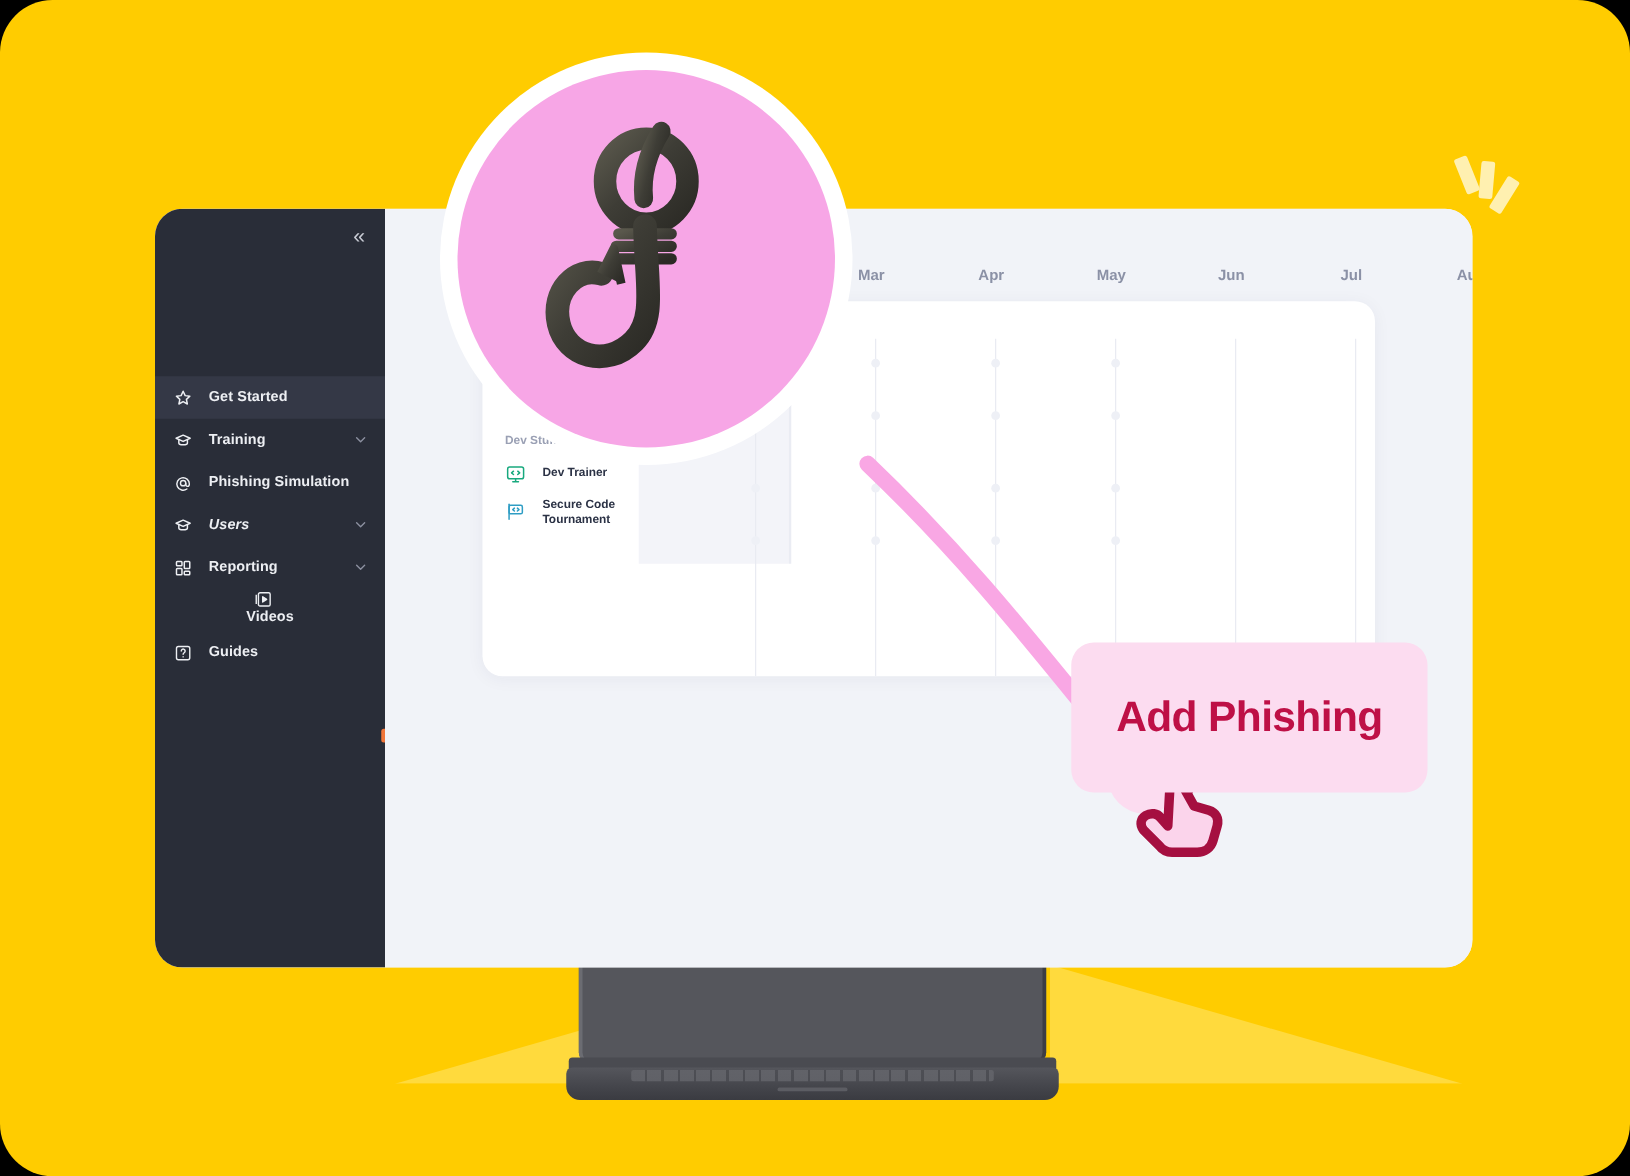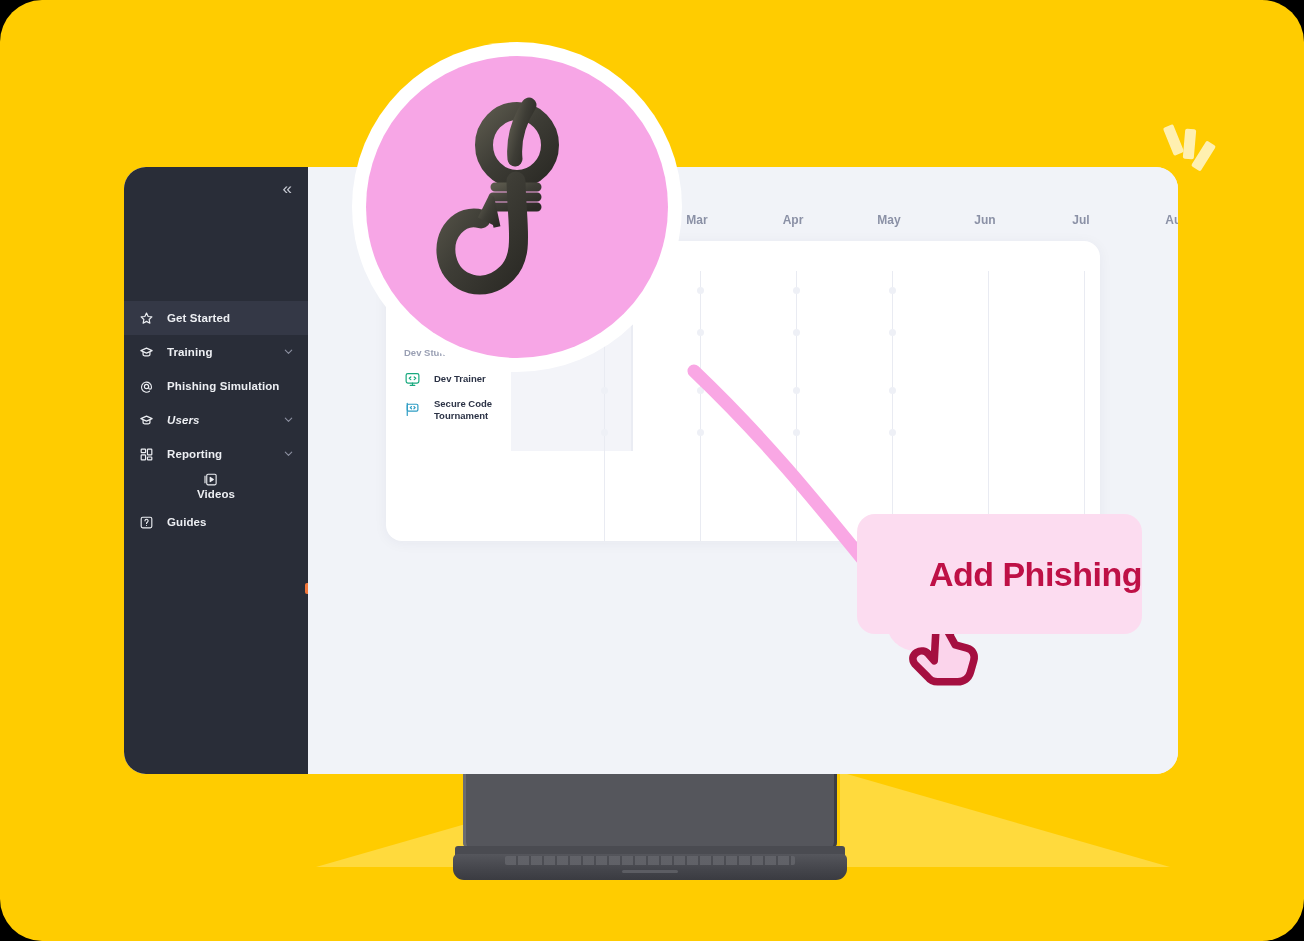--- a/index.html
+++ b/index.html
@@ -200,21 +200,21 @@
   #cursorhalo{
     position:absolute; left:762px; top:424px; width:60px; height:60px;
     border-radius:50%; background:#FCDCF0;
   }
   #cursor{ position:absolute; left:780px; top:435px; width:84px; height:84px; }
 
   
   #callout{
     position:absolute; left:857px; top:514px; width:285px; height:120px;
     background:#FCDCF0; border-radius:18px;
-    display:flex; flex-direction:column; align-items:flex-end;
+    display:flex; flex-direction:column; align-items:center;
     justify-content:center;
   }
   #callout span{
     display:block; text-align:center;
     font-size:34px; font-weight:700; color:#BE1046;
     line-height:1.32; letter-spacing:-.5px;
   }
 </style>
 </head>
 <body>

